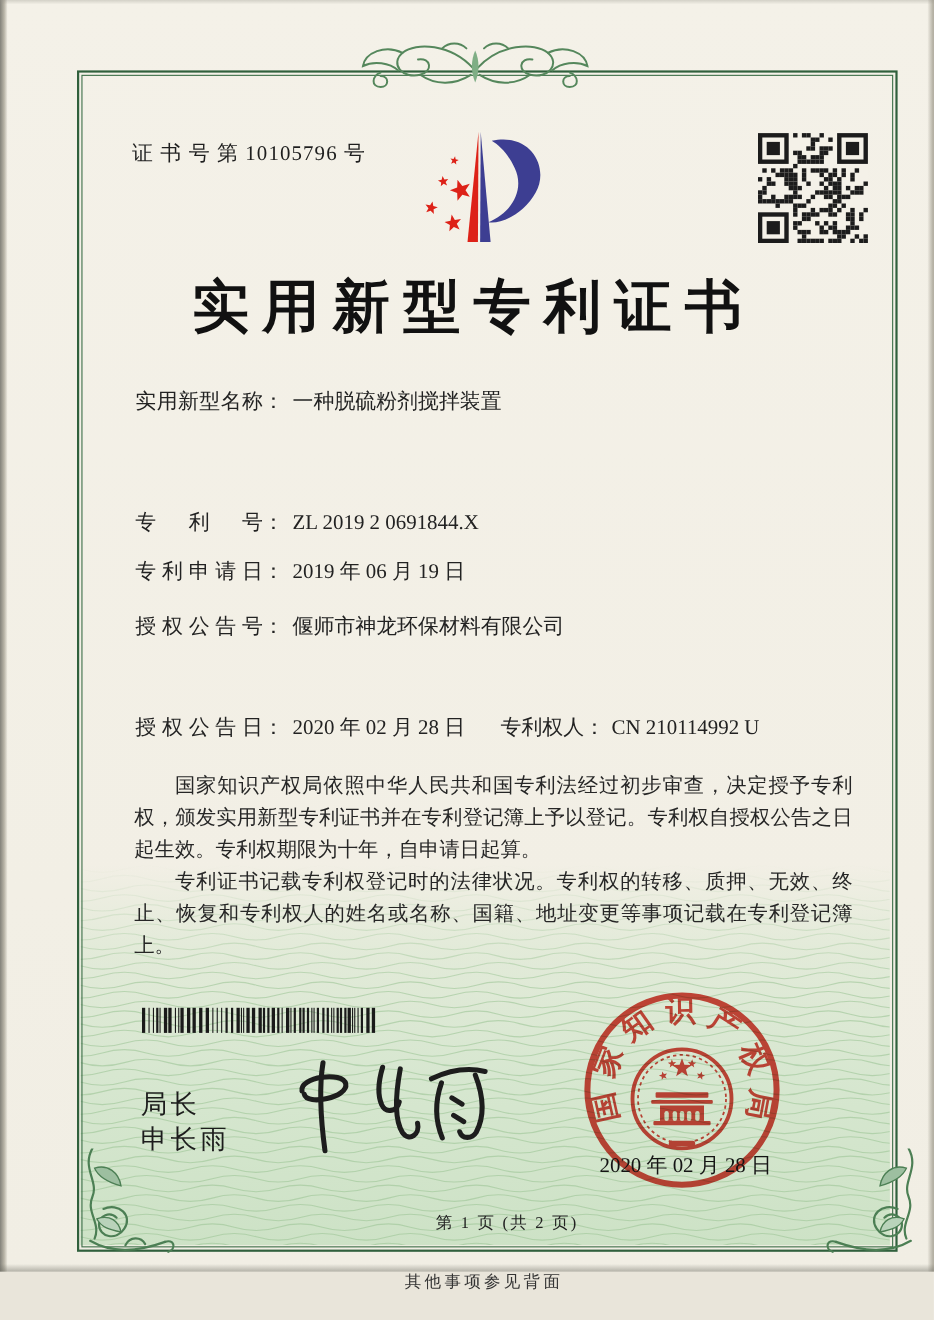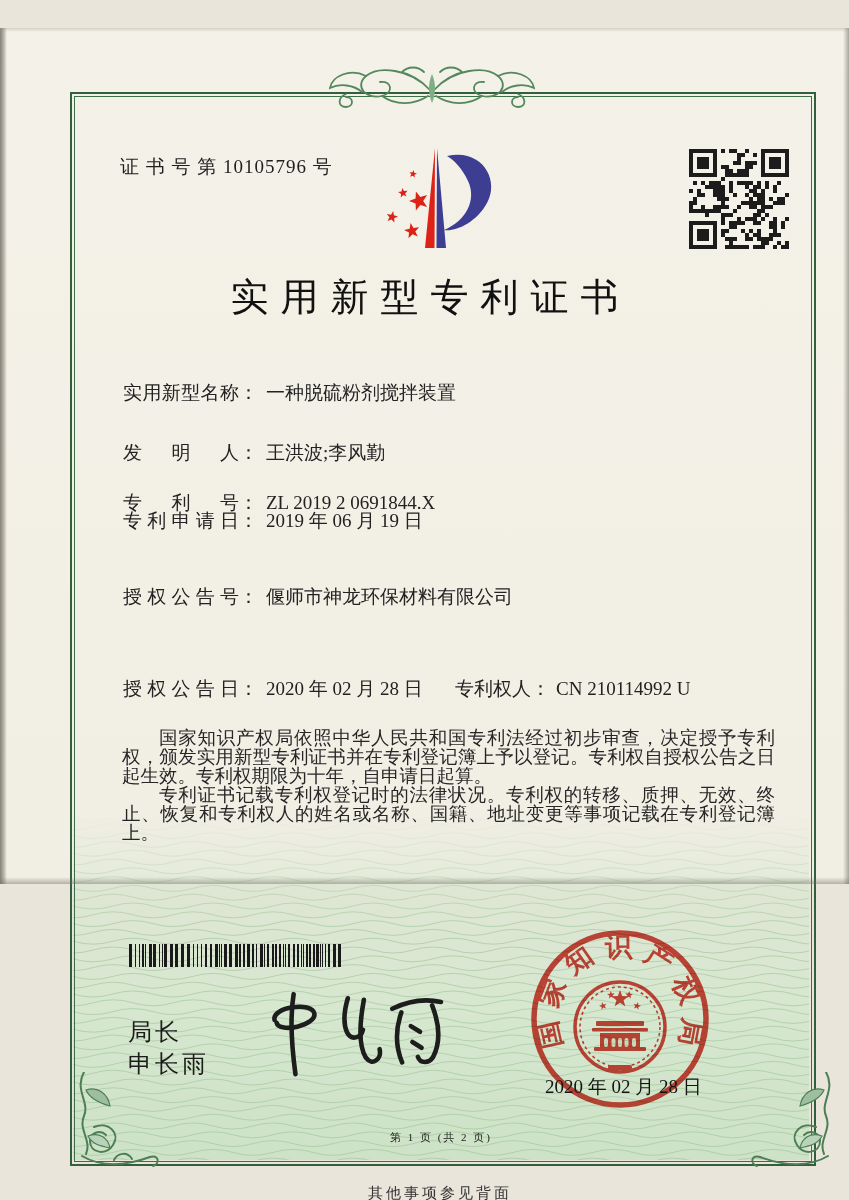--- a/index.html
+++ b/index.html
@@ -1,52 +1,52 @@
 <!DOCTYPE html>
 <html><head>
 <meta charset="utf-8">
 <style>
   html,body{margin:0;padding:0;}
   body{width:849px;height:1200px;overflow:hidden;background:#e9e5da;
        font-family:"Liberation Serif","DejaVu Serif",serif;}
-  #page{position:relative;width:849px;height:856px;
-        background:linear-gradient(180deg,#f4f1e8 0%,#f2efe5 70%,#f1eee4 100%);margin-top:28px;}
+  #page{position:relative;width:849px;height:1156px;
+        background:linear-gradient(180deg,#f4f1e8 0%,#f2efe5 70%,#f1eee4 100%);}
   
   .edge{position:absolute;pointer-events:none;z-index:50;}
   .edge-l{left:0;top:0;bottom:0;width:7px;background:linear-gradient(90deg,#83827a,#b9b5a8 55%,rgba(185,181,168,0));}
   .edge-r{right:0;top:0;bottom:0;width:6px;background:linear-gradient(270deg,#aaa699,rgba(170,166,153,0));}
   .edge-b{left:0;right:0;bottom:0;height:7px;background:linear-gradient(0deg,rgba(105,105,95,.45),rgba(105,105,95,0));}
   .edge-t{left:0;right:0;top:0;height:4px;background:linear-gradient(180deg,rgba(150,148,138,.35),rgba(150,148,138,0));}
   
   .frame{position:absolute;left:70px;top:64px;width:742px;height:1070px;border:2.5px solid #30603c;z-index:3;}
   .frame-inner{position:absolute;inset:2px;border:1px solid #3c6e48;}
   
   .guilloche{position:absolute;left:73px;top:786px;width:736px;height:346px;z-index:1;overflow:hidden;
      background:linear-gradient(180deg,rgba(214,231,207,0) 0%,rgba(214,231,207,.55) 22%,#d7e7d0 55%,#cde2c6 100%);}
   .guilloche svg{position:absolute;left:0;top:0;
      -webkit-mask-image:linear-gradient(180deg,transparent,#000 32%);
      mask-image:linear-gradient(180deg,transparent,#000 32%);}
   
   .certno{position:absolute;left:120px;top:126px;font-size:19px;color:#1e1e1e;letter-spacing:1px;z-index:4;}
-  .title{position:absolute;left:0;top:244px;width:849px;text-align:center;font-size:38px;font-weight:normal;
+  .title{position:absolute;left:0;top:244px;width:849px;text-align:center;font-size:52px;font-weight:bold;
          color:#111;letter-spacing:12px;text-indent:12px;z-index:4;}
   .frow{position:absolute;left:123px;font-size:19px;color:#222;white-space:nowrap;z-index:4;}
   .flabel{display:inline-block;width:116px;text-align:justify;text-align-last:justify;}
   .fcolon{margin-right:8px;}
   .g2{position:absolute;left:332px;top:0;}
   .g2 .fcolon{margin-right:6px;}
-  .bodytext{position:absolute;left:122px;top:701px;width:653px;font-size:18.5px;line-height:19px;
+  .bodytext{position:absolute;left:122px;top:701px;width:653px;font-size:18.5px;line-height:29px;
             color:#262626;text-align:justify;z-index:4;}
   .bodytext p{margin:0;text-indent:2em;}
   .signer{position:absolute;left:128px;font-size:24px;color:#1c1c1c;letter-spacing:3px;z-index:4;}
   .sig{position:absolute;left:261px;top:958px;z-index:5;transform:rotate(-2deg);}
   .sealwrap{position:absolute;left:528px;top:899px;z-index:6;opacity:.92;mix-blend-mode:multiply;}
   .sealdate{position:absolute;left:545px;top:1046px;width:170px;font-size:19px;color:#141414;z-index:7;}
-  .pagefoot{position:absolute;left:70px;top:1102px;width:742px;text-align:center;font-size:11px;
-            letter-spacing:2px;color:#222;z-index:4;}
+  .pagefoot{position:absolute;left:70px;top:1102px;width:742px;text-align:center;font-size:15px;
+            letter-spacing:2px;color:#222;z-index:4;padding-left:20px;}
   .backnote{position:absolute;left:0;top:1156px;width:880px;text-align:center;font-size:15px;
             letter-spacing:3px;color:#333;z-index:4;}
   .logo{position:absolute;left:368px;top:112px;z-index:4;}
   .qr{position:absolute;left:689px;top:121px;z-index:4;}
   .barcode{position:absolute;left:129px;top:916px;z-index:4;}
   .orn{position:absolute;z-index:4;}
   .orn-top{left:312px;top:30px;}
   .orn-bl{left:64px;top:1044px;}
   .orn-br{left:746px;top:1044px;}
 </style>
@@ -352,27 +352,24 @@
       <rect x="0" y="72" width="28" height="28" fill="#1c1c1c"></rect>
       <rect x="4" y="76" width="20" height="20" fill="#f4f1e8"></rect>
       <rect x="8" y="80" width="12" height="12" fill="#1c1c1c"></rect>
     </svg>
 
   <div class="title">实用新型专利证书</div>
 
   <div class="frow" style="top:352px">
     <span class="flabel">实用新型名称</span><span class="fcolon">：</span><span class="fvalue">一种脱硫粉剂搅拌装置</span>
   </div>
-  <div class="frow" style="top:412px">
-    <span class="flabel">发明人</span><span class="fcolon">：</span><span class="fvalue">王洪波;李风勤</span>
-  </div>
   <div class="frow" style="top:462px">
     <span class="flabel">专利号</span><span class="fcolon">：</span><span class="fvalue">ZL 2019 2 0691844.X</span>
   </div>
-  <div class="frow" style="top:480px">
+  <div class="frow" style="top:506px">
     <span class="flabel">专利申请日</span><span class="fcolon">：</span><span class="fvalue">2019 年 06 月 19 日</span>
   </div>
   <div class="frow" style="top:556px">
     <span class="flabel">授权公告号</span><span class="fcolon">：</span><span class="fvalue">偃师市神龙环保材料有限公司</span>
   </div>
   <div class="frow" style="top:648px">
     <span class="flabel">授权公告日</span><span class="fcolon">：</span><span class="fvalue">2020 年 02 月 28 日</span>
     <span class="g2"><span>专利权人</span><span class="fcolon">：</span><span class="fvalue">CN 210114992 U</span></span>
   </div>
 

